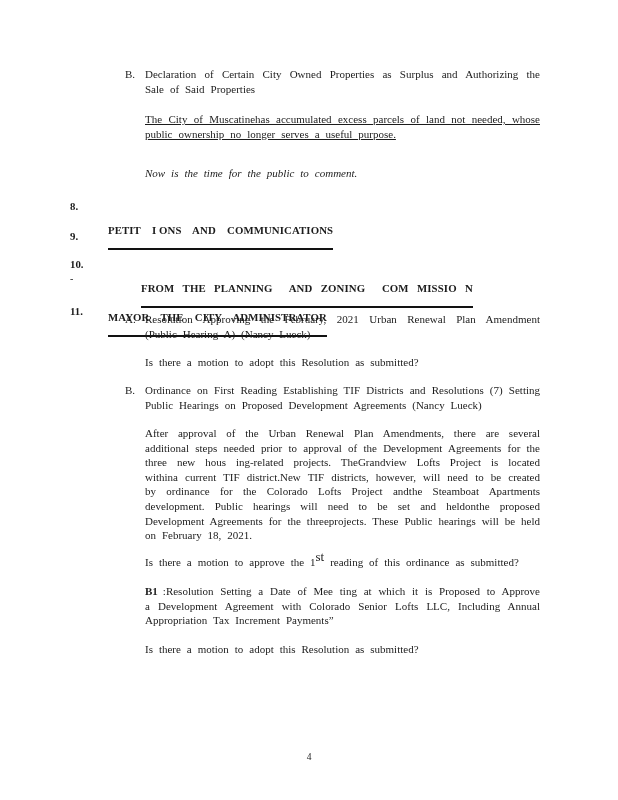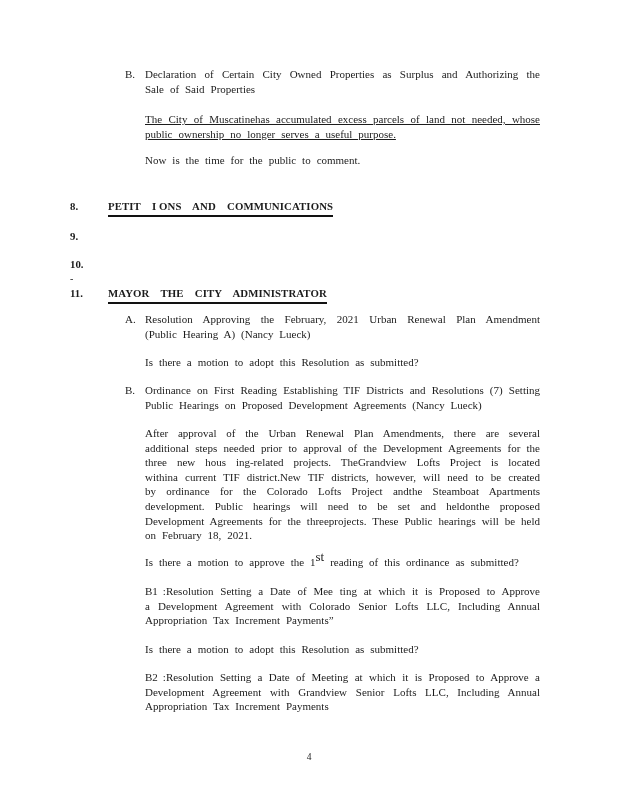--- a/index.html
+++ b/index.html
@@ -18,63 +18,65 @@
   .letter{width:20px;flex:none;}
   .ltext{width:395px;text-align:justify;word-spacing:3.2px;}
   .para{width:395px;text-align:justify;word-spacing:3.2px;}
   .single{white-space:nowrap;word-spacing:3.2px;}
   .heading{display:flex;font-weight:bold;font-size:10.8px;}
   .hnum{width:38px;flex:none;}
   .hlabel{
     display:inline-block;
     white-space:pre-wrap;
     border-bottom:2.2px solid #121212;
-    padding-bottom:1px;
+    padding-bottom:10px;
     letter-spacing:0.1px;
+    margin-top:24px;
   }
   .u8{min-width:218px;}
   .u9{min-width:115px;}
   .u10{min-width:305px;}
   .u11{min-width:163px;}
   .dash{font-size:10px;}
   .suptext{vertical-align:super;font-size:13px;line-height:0;}
-  .blabel{font-weight:normal;margin-top:32px;}
+  .blabel{font-weight:bold;margin-top:32px;}
   .btext{margin-left:5px;}
   .pagenum{left:0;width:618px;text-align:center;font-size:9.5px;color:#222;}
 </style>
 </head>
 <body>
 
 <div class="page">
 
   <div class="abs lettered" style="top:67px;left:125px;">
     <span class="letter">B.</span>
     <div class="ltext">Declaration of Certain City Owned Properties as Surplus and Authorizing the Sale of Said Properties</div>
   </div>
 
   <div class="abs para" style="top:112px;left:145px;text-decoration:underline;">The City of Muscatinehas accumulated excess parcels of land not needed, whose public ownership no longer serves a useful purpose.</div>
 
-  <div class="abs single" style="top:153px;left:145px;">Now is the time for the public to comment.</div>
+  <div class="abs single" style="top:166px;left:145px;font-style:italic;">Now is the time for the public to comment.</div>
 
   <div class="abs heading" style="top:199px;left:70px;">
     <span class="hnum">8.</span>
     <span class="hlabel u8">PETIT    I ONS    AND    COMMUNICATIONS</span>
   </div>
 
   <div class="abs heading" style="top:229px;left:70px;">
     <span class="hnum">9.</span>
   </div>
 
   <div class="abs heading" style="top:257px;left:70px;gap:33px;">
     <span class="hnum">10.</span>
+    <span class="hlabel u10">FROM   THE   PLANNING      AND   ZONING      COM   MISSIO   N</span>
   </div>
 
   <div class="abs dash" style="top:272px;left:70px;">-</div>
 
-  <div class="abs heading" style="top:286px;left:70px;">
+  <div class="abs heading" style="top:286px;left:70px;align-items:center;">
     <span class="hnum">11.</span>
     <span class="hlabel u11">MAYOR    THE    CITY    ADMINISTRATOR</span>
   </div>
 
   <div class="abs lettered" style="top:312px;left:125px;">
     <span class="letter">A.</span>
     <div class="ltext">Resolution Approving the February, 2021 Urban Renewal Plan Amendment (Public Hearing A) (Nancy Lueck)</div>
   </div>
 
   <div class="abs single" style="top:355px;left:145px;">Is there a motion to adopt this Resolution as submitted?</div>
@@ -89,19 +91,16 @@
   <div class="abs single" style="top:555px;left:145px;">
     <span>Is there a motion to approve the 1</span><span class="suptext">st</span><span> reading of this ordinance as submitted?</span>
   </div>
 
   <div class="abs para" style="top:584px;left:145px;">
     <span class="blabel">B1</span><span class="btext">:Resolution Setting a Date of Mee ting at which it is Proposed to Approve a Development Agreement with Colorado Senior Lofts LLC, Including Annual Appropriation Tax Increment Payments”</span>
   </div>
 
   <div class="abs single" style="top:642px;left:145px;">Is there a motion to adopt this Resolution as submitted?</div>
 
-  <div class="abs para" style="top:670px;left:145px;">
-    <span class="blabel">B2</span><span class="btext">:Resolution Setting a Date of Meeting at which it is Proposed to Approve a Development Agreement with Grandview Senior Lofts LLC, Including Annual Appropriation Tax Increment Payments</span>
-  </div>
 
   <div class="abs pagenum" style="top:750px;">4</div>
 
 </div>
 
 </body></html>

